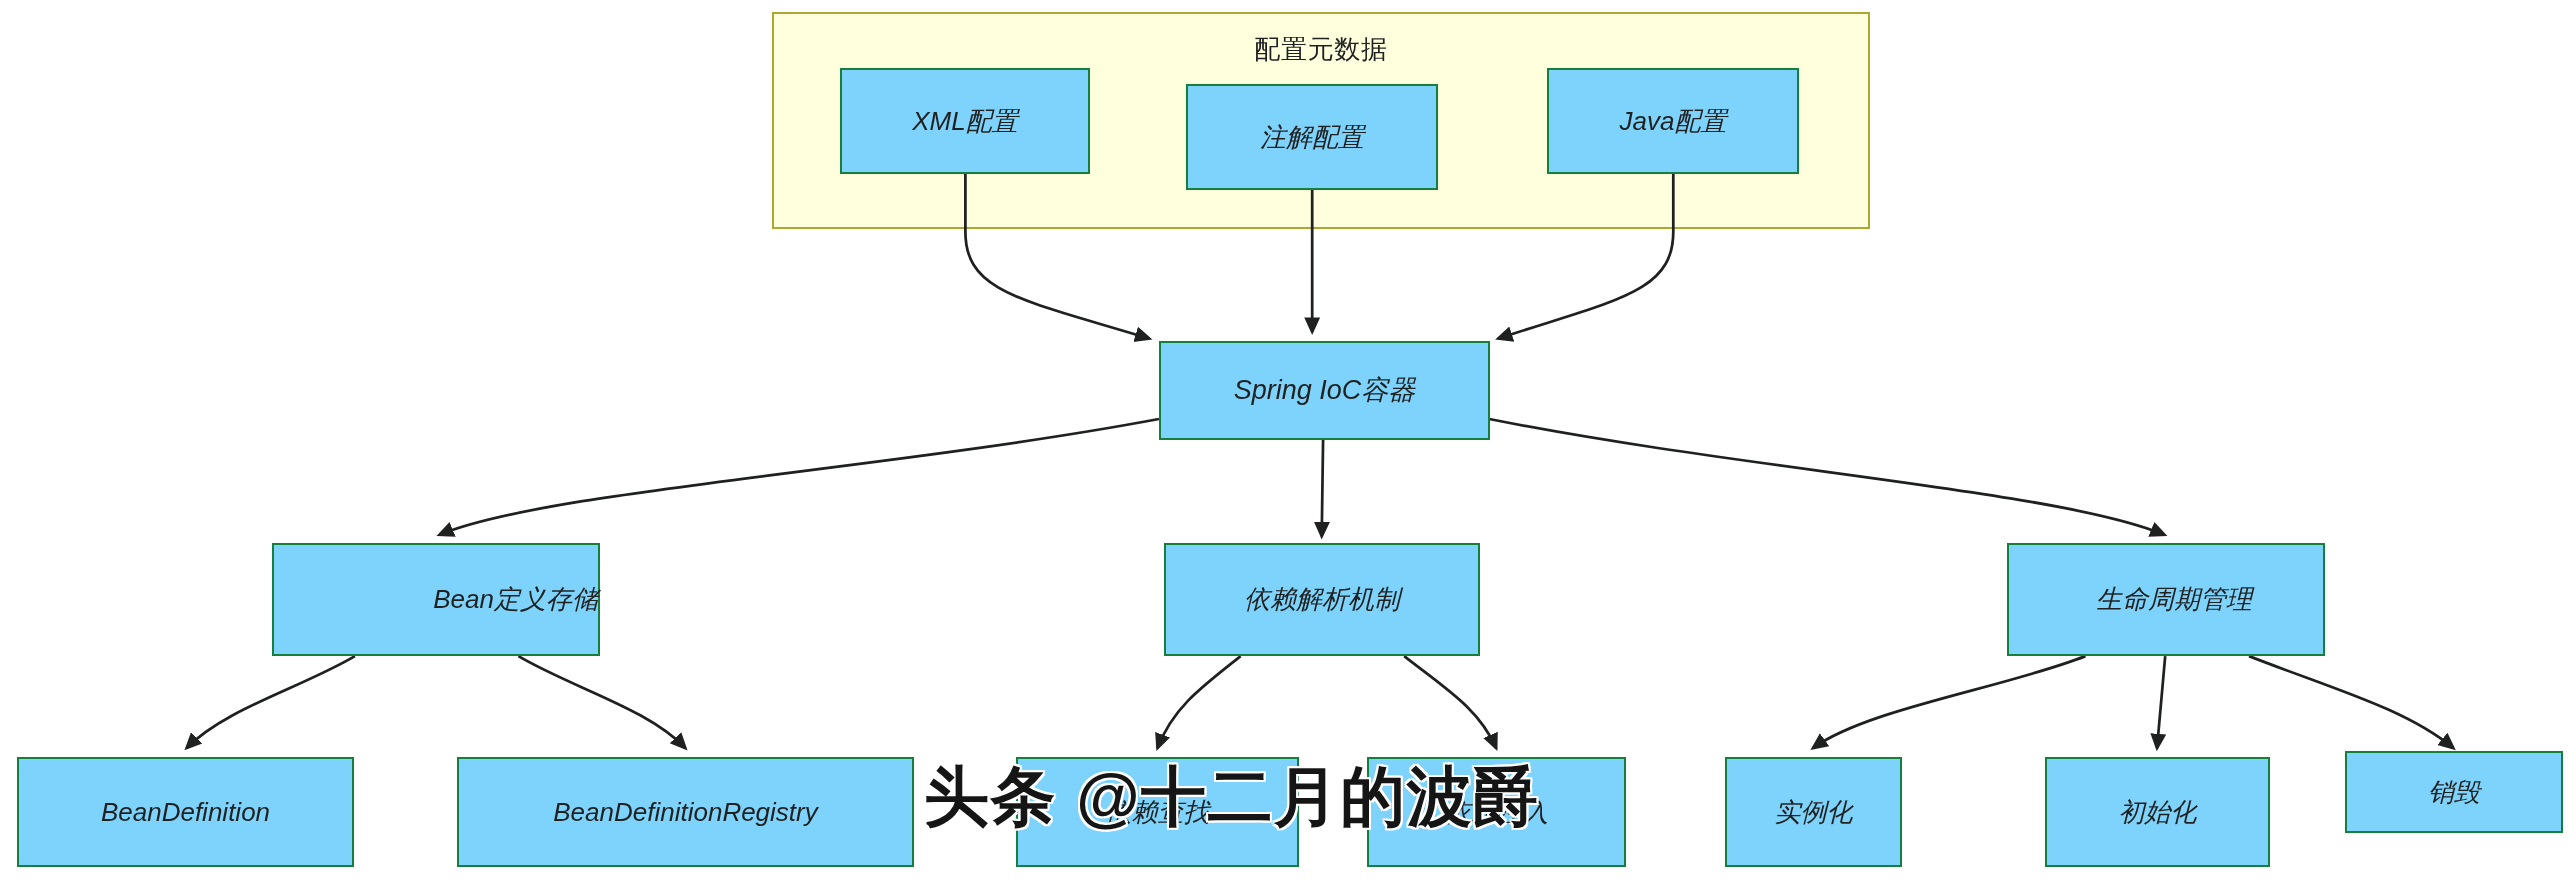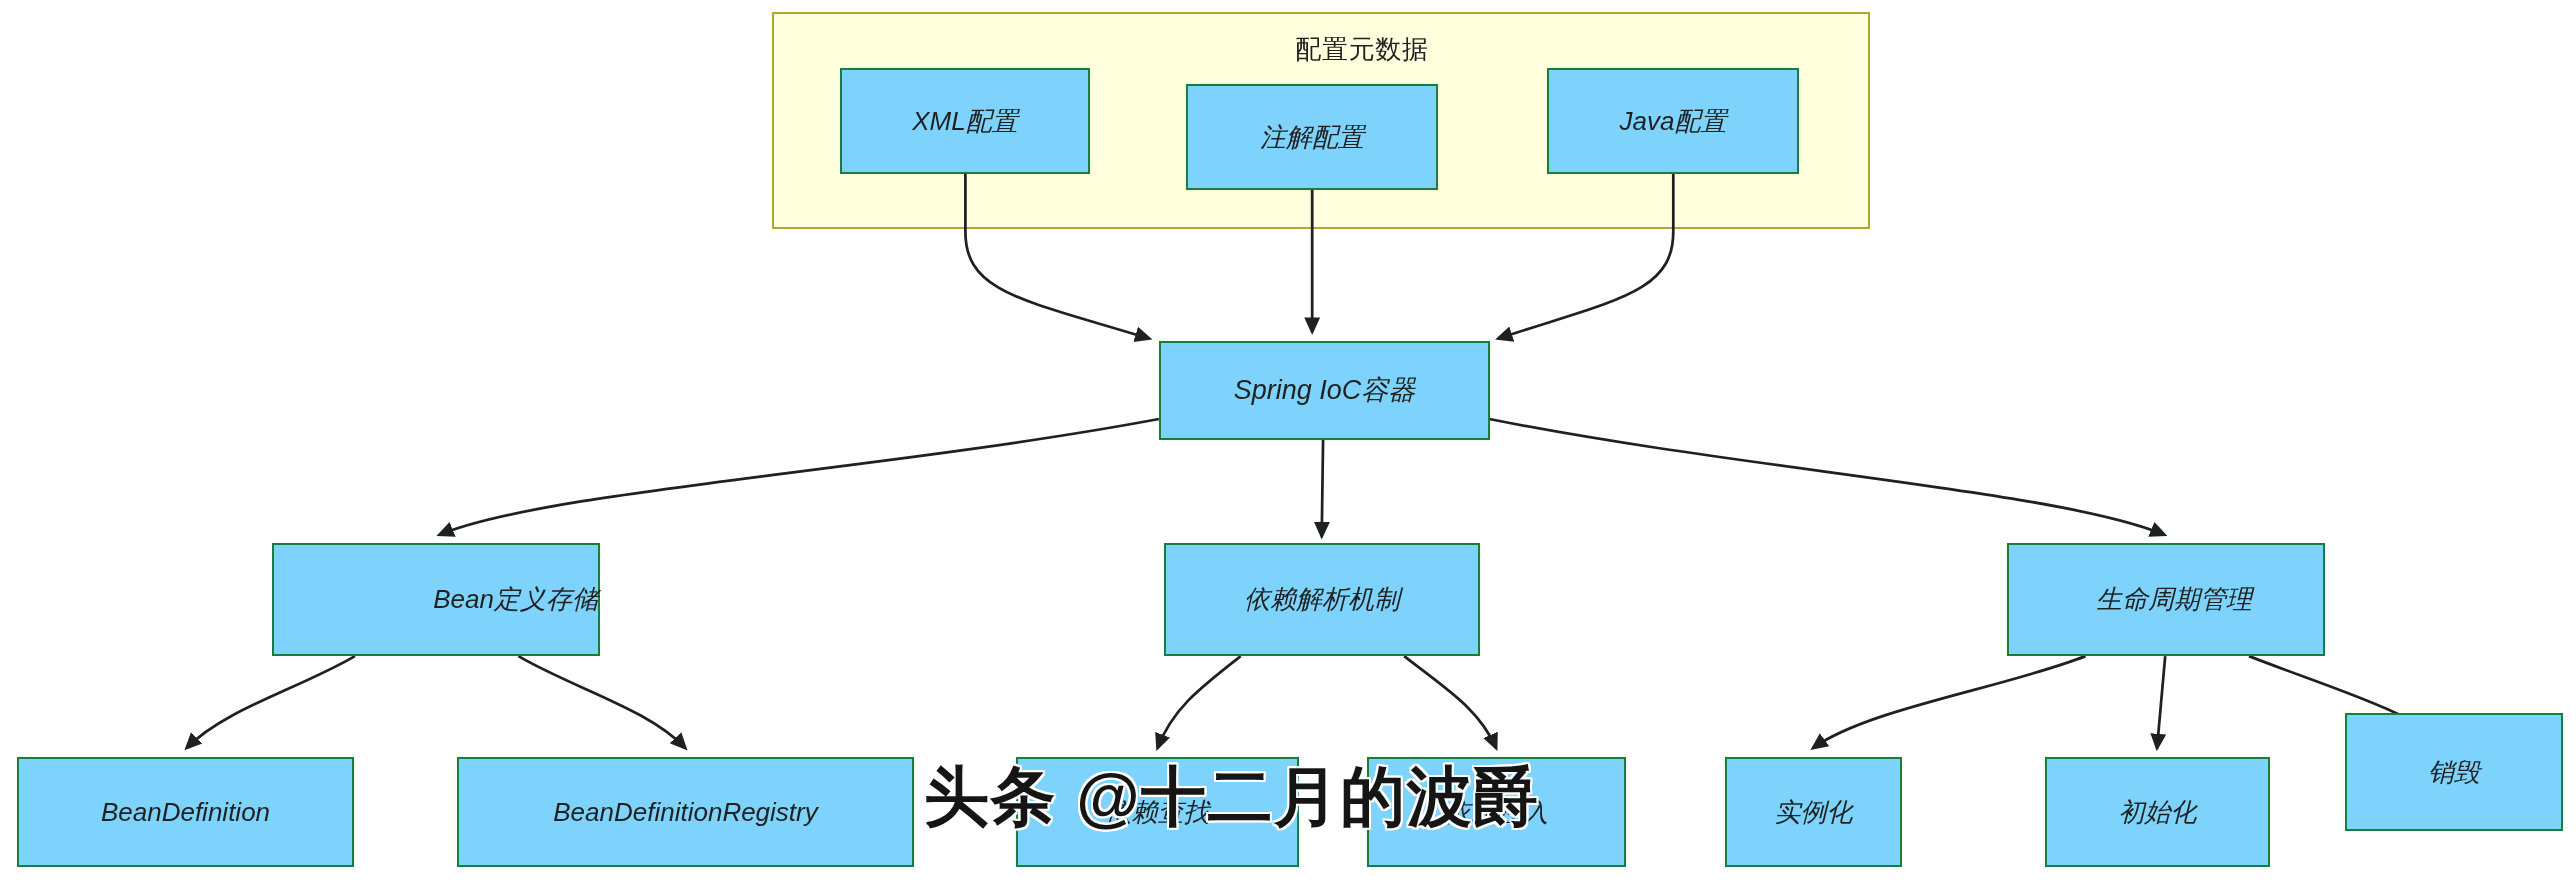--- a/index.html
+++ b/index.html
@@ -21,21 +21,20 @@
     box-sizing:border-box;
   }
   .subgraph-title{
     position:absolute;
     top:17.7px;left:0;width:100%;
     text-align:center;
     font-size:26px;
     color:#1f2020;
     letter-spacing:0.7px;
     white-space:nowrap;
-    padding-left:41px;
   }
 
   
   .node{
     position:absolute;
     background:#7dd3fc;
     border:2px solid #15803d;
     box-sizing:border-box;
     display:flex;align-items:center;justify-content:center;
     color:#1f2020;
@@ -128,21 +127,21 @@
       </div>
       <div class="node" style="left: 1367px; top: 757px; width: 259px; height: 110px;">
         <span>依赖注入</span>
       </div>
       <div class="node" style="left: 1725px; top: 757px; width: 177px; height: 110px;">
         <span>实例化</span>
       </div>
       <div class="node" style="left: 2045px; top: 757px; width: 225px; height: 110px;">
         <span>初始化</span>
       </div>
-      <div class="node" style="left: 2345px; top: 713px; width: 218px; height: 118px; text-align: right;">
+      <div class="node" style="left: 2345px; top: 751px; width: 218px; height: 82px; text-align: right;">
         <span>销毁</span>
       </div>
     </div>
 
   <div class="watermark">头条 @十二月的波爵</div>
 
 </div>
 
 
 </body></html>

